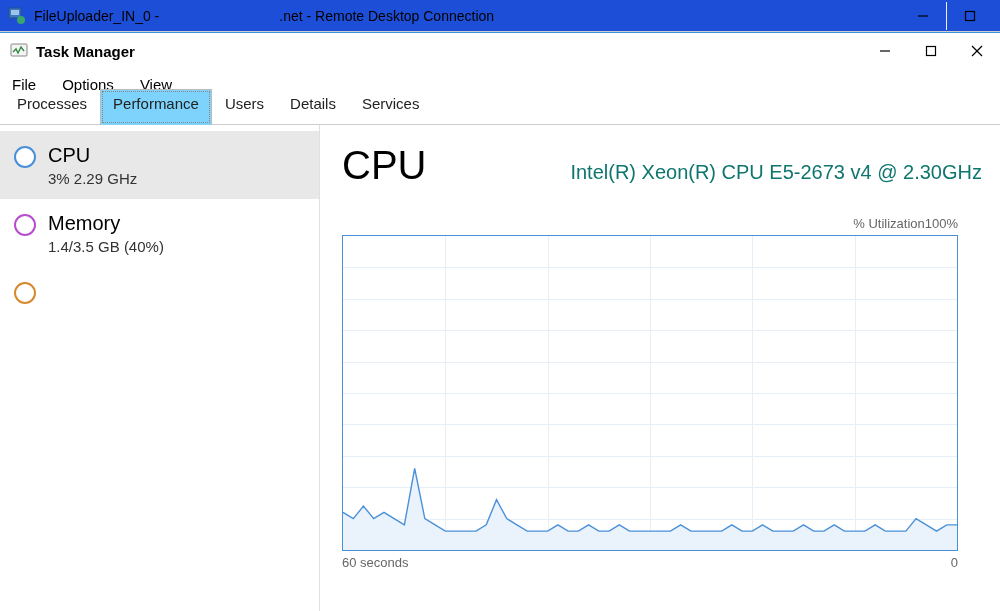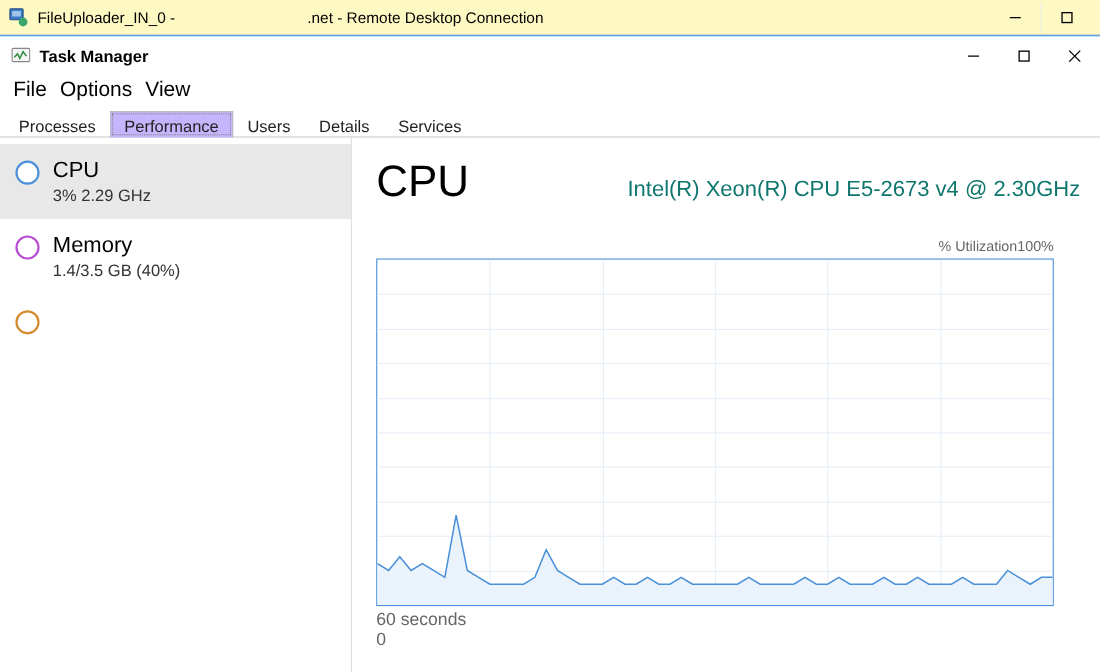--- a/index.html
+++ b/index.html
@@ -8,21 +8,21 @@
     font-family: "Segoe UI", Arial, sans-serif;
     font-size: 13px;
     background: #fff;
     color: #000;
     width: 1000px;
     height: 611px;
     overflow: hidden;
   }
   .rdp-bar {
     height: 32px;
-    background: #fef9c3;
+    background: #1d4ed8;
     border-bottom: 1px solid #ccc;
     display: flex;
     align-items: center;
     padding: 0 8px;
     font-size: 14px;
   }
   .rdp-icon {
     width: 18px; height: 18px; margin-right: 8px;
     display:inline-flex; align-items:center; justify-content:center;
   }
@@ -49,46 +49,46 @@
   }
   .tm-title { font-size: 15px; font-weight: bold; }
   .tm-title-spacer { flex: 1; }
   .tm-winbtn {
     width: 46px; height: 32px;
     display:flex; align-items:center; justify-content:center;
   }
   .tm-menubar {
     height: 26px;
     display: flex;
-    align-items: flex-start;
-    gap: 4px;
+    align-items: flex-end;
+    gap: 18px;
     padding: 0 8px;
-    font-size: 19px;
+    font-size: 15px;
   }
   .tm-menuitem { padding: 2px 4px; }
   .tm-tabs {
     display: flex;
     align-items: flex-end;
     height: 30px;
     border-bottom: 1px solid #ccc;
     padding-left: 4px;
     font-size: 15px;
   }
   .tm-tab {
-    padding: 5px 12px 1px 12px;
+    padding: 5px 12px 13px 12px;
     border: 1px solid transparent;
     border-bottom: none;
     position: relative;
     top: 1px;
     color: #222;
     margin-top: 12px;
   }
   .tm-tab.active {
     border-color: #bbb;
-    background: #c4b5fd;
+    background: #7dd3fc;
     outline: 1px dotted #888;
     outline-offset: -3px;
     text-align: center;
   }
   .tm-content {
     display: flex;
     height: calc(611px - 32px - 1px - 36px - 26px - 30px);
   }
   .tm-sidebar {
     width: 320px;
@@ -149,25 +149,24 @@
   .chart-grid-v {
     position: absolute; top:0; bottom:0;
     border-left: 1px solid #e6eef7;
   }
   .chart-svg {
     position:absolute; left:0; top:0; width:100%; height:100%;
   }
   .chart-labels-bottom {
     display: flex;
     justify-content: space-between;
-    font-size: 16px;
+    font-size: 13px;
     color: #666;
     margin-top: 4px;
     width: 616px;
-    flex-direction: column;
   }
   .etext { white-space: pre; }
 </style>
 </head>
 <body>
 
 <div class="rdp-bar">
   <span class="rdp-icon">
     <svg width="18" height="18" viewBox="0 0 18 18">
       <rect x="1" y="1" width="12" height="10" rx="1" fill="#3a79c7" stroke="#264f82"></rect>

